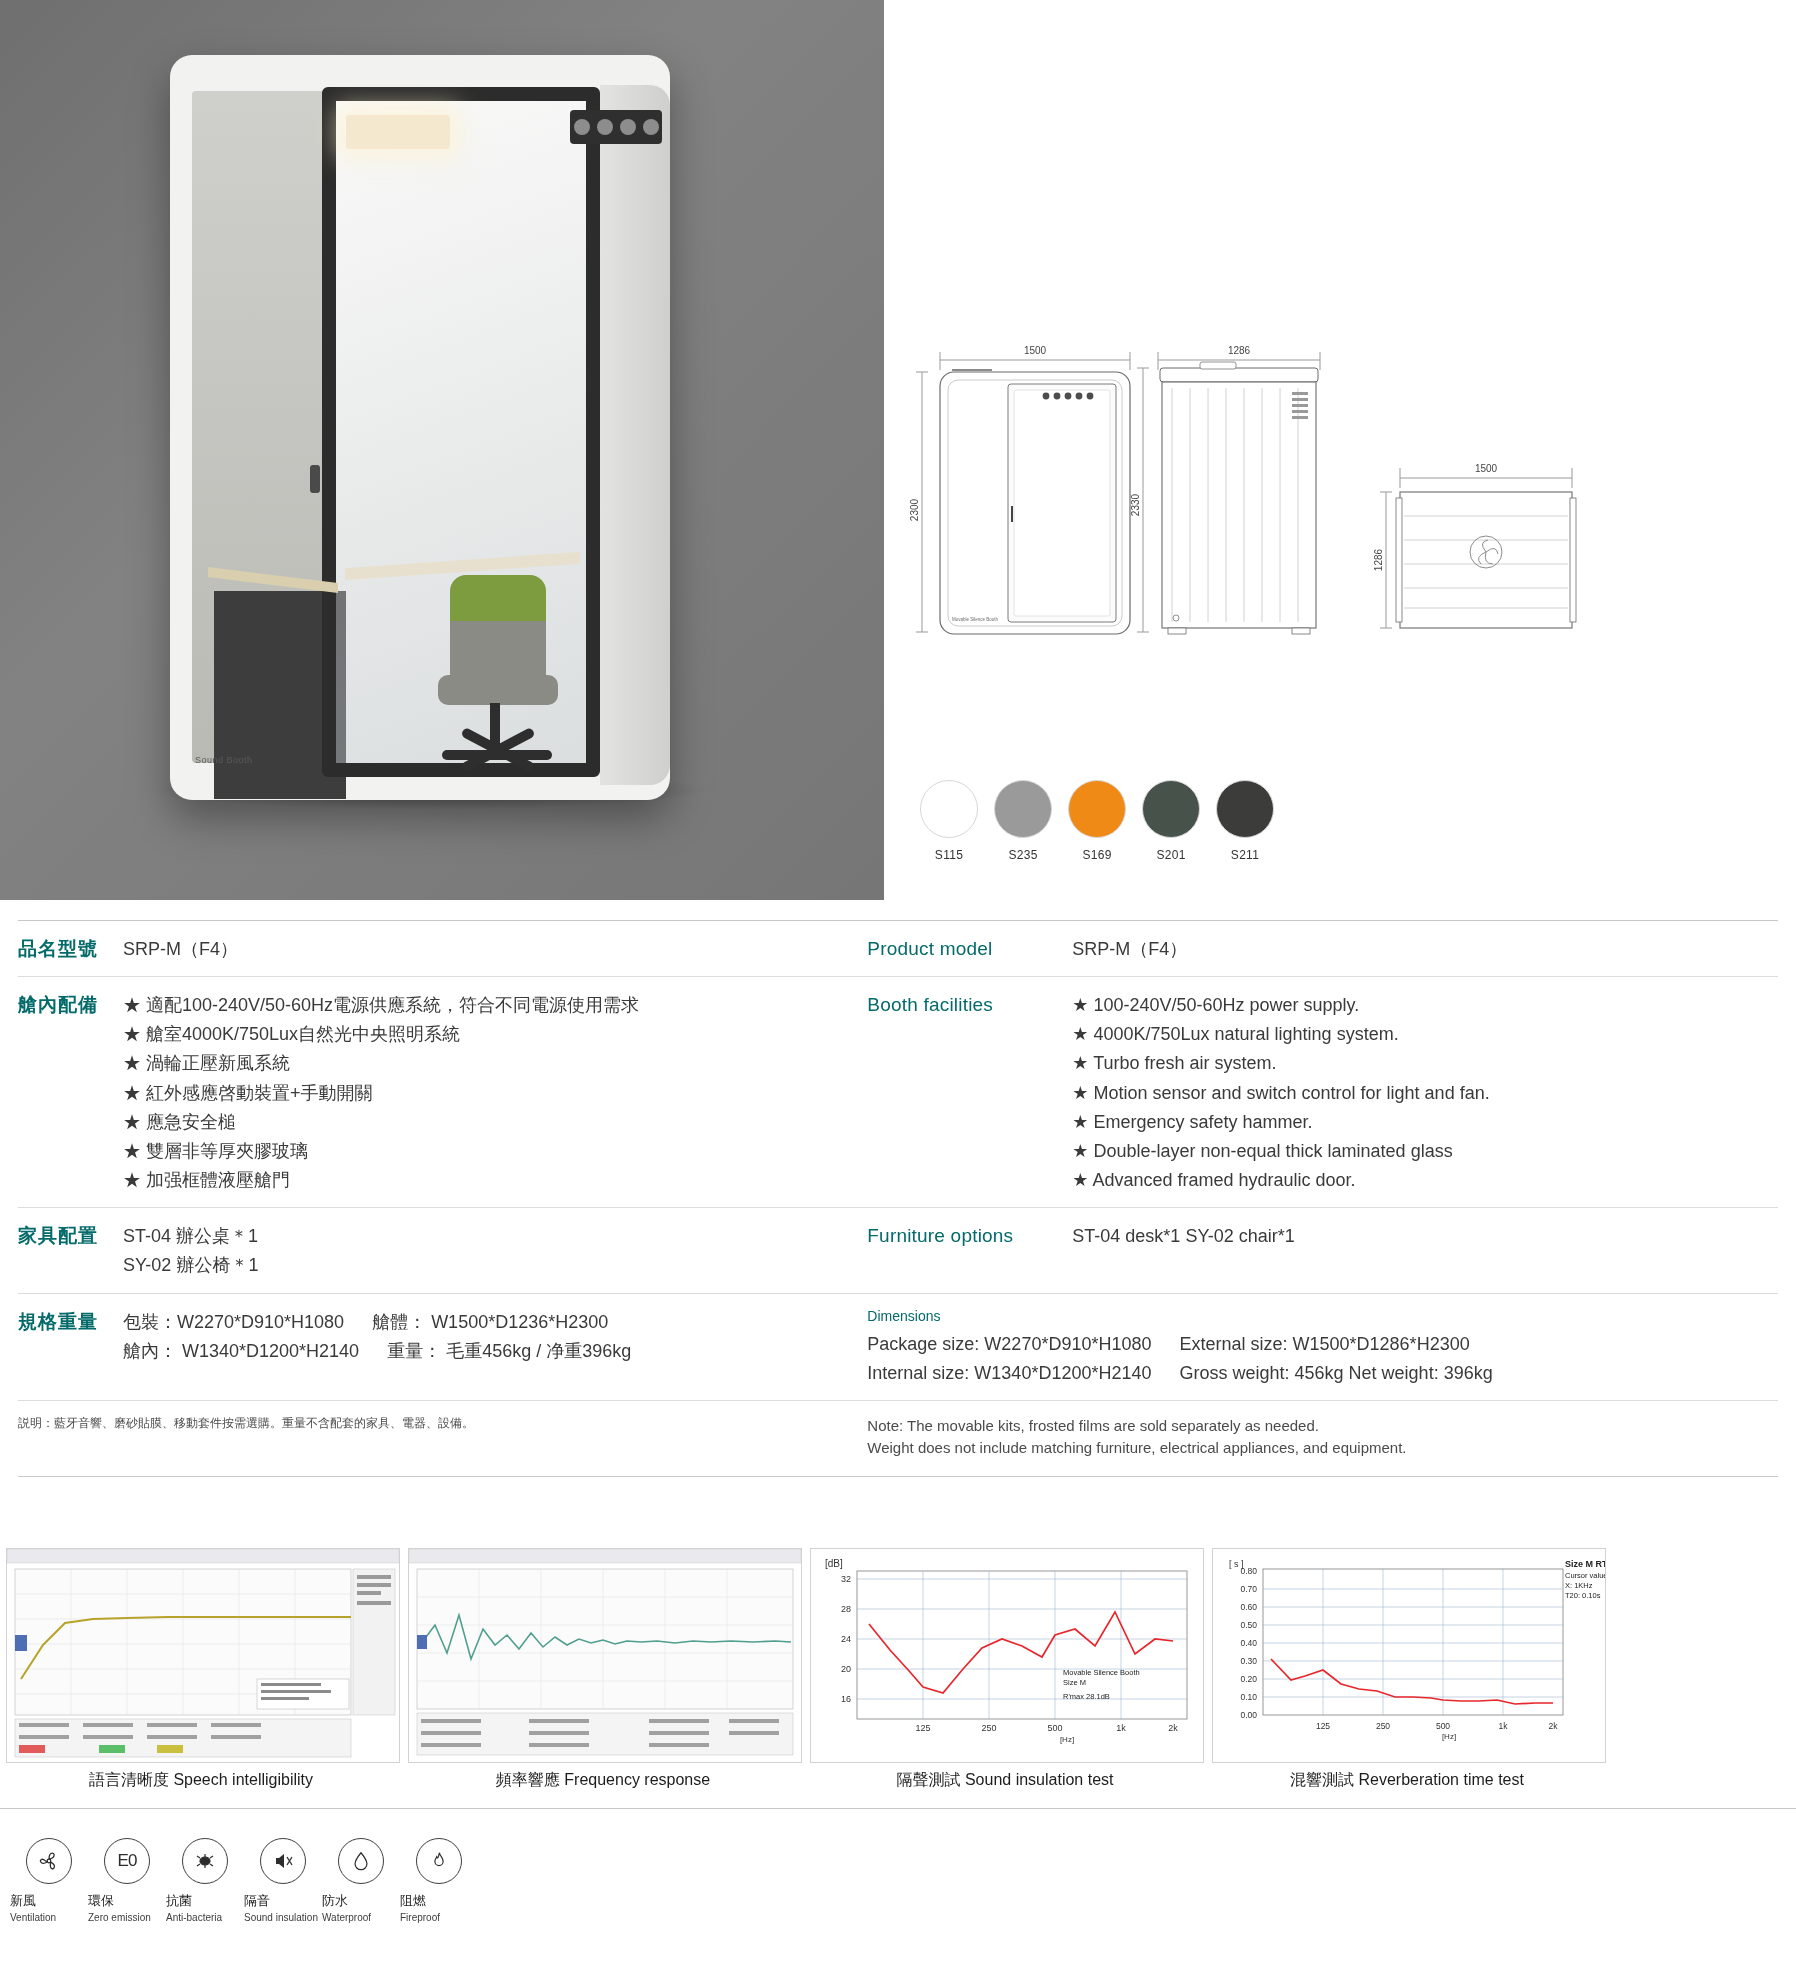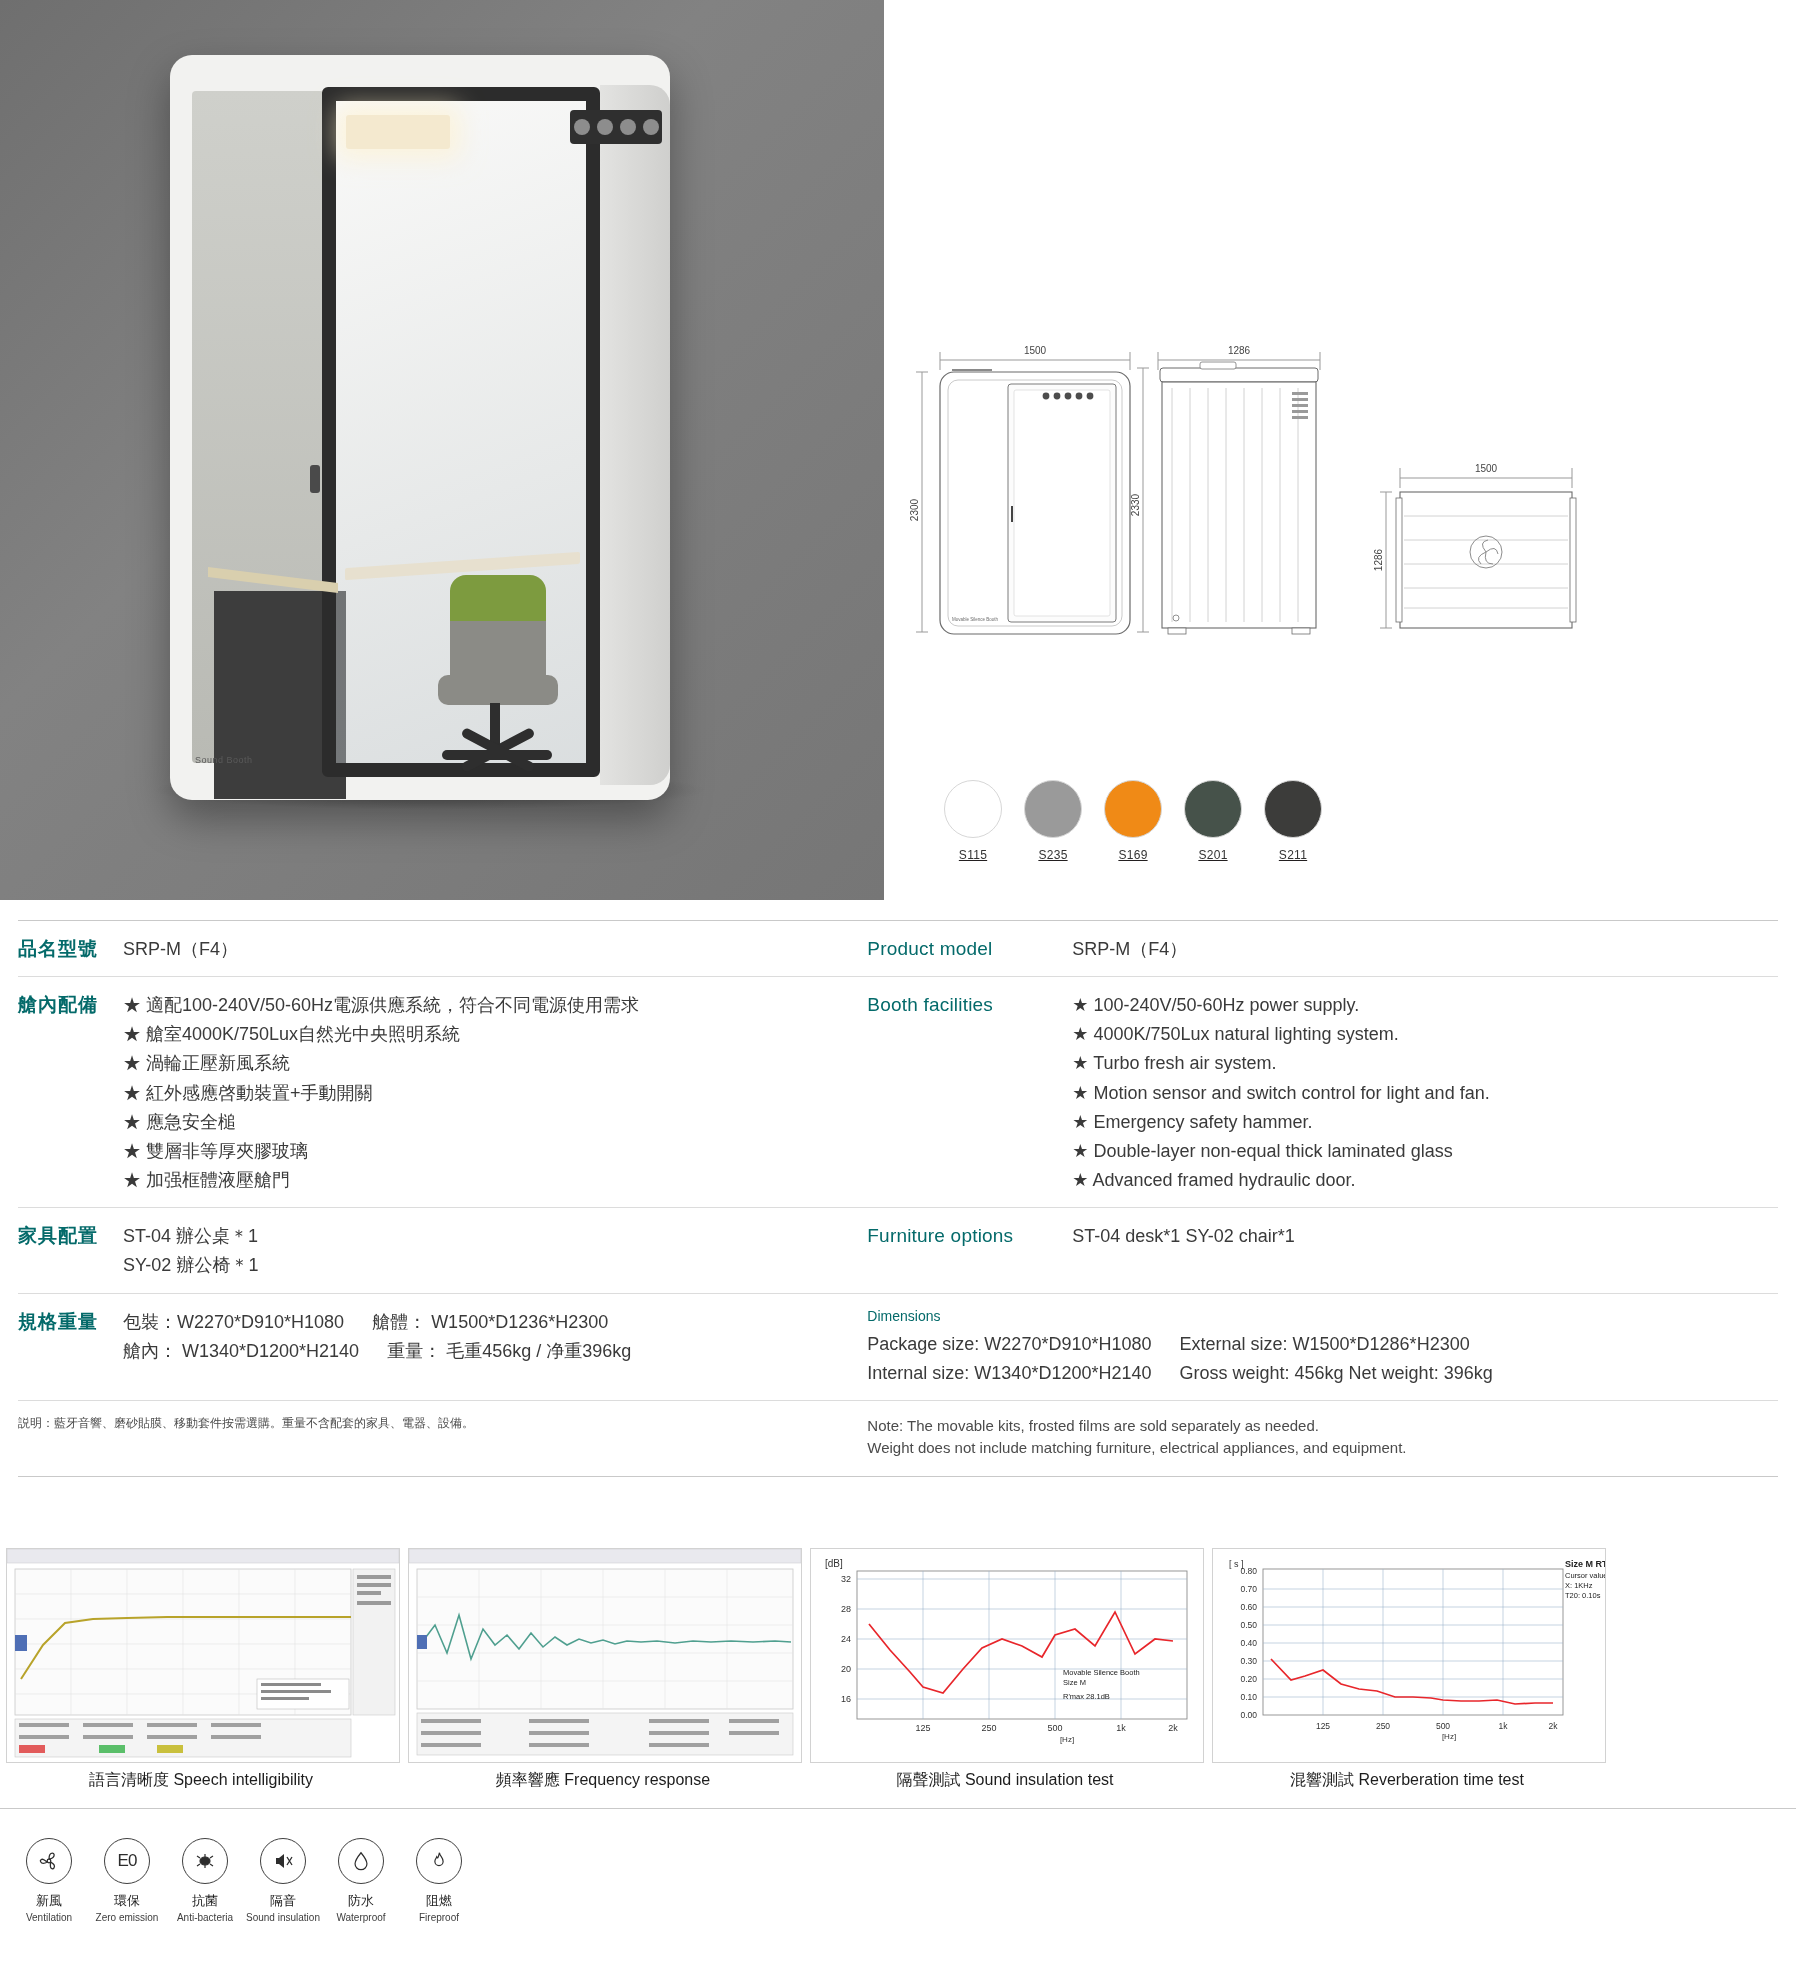--- a/index.html
+++ b/index.html
@@ -94,22 +94,22 @@
     position:absolute; left:25px; top:700px; font-size:9px; color:#5a5a5a; letter-spacing:.5px;
   }
 
   
   .drawings{
     position:absolute; left:900px; top:340px; width:860px; height:360px;
   }
 
   
   .swatches{
-    position:absolute; left:944px; top:780px;
-    display:flex; gap:22px;text-decoration:underline;
+    position:absolute; left:920px; top:780px;
+    display:flex; gap:16px;
   }
   .swatch { width:58px; text-align:center; }
   .swatch .dot{
     width:58px; height:58px; border-radius:50%; margin:0 auto 10px;
     border:1px solid #d7d7d7;
   }
   .swatch .nm{ font-size:12px; color:#333; letter-spacing:.3px;}
 
   
   .specs{
@@ -150,21 +150,21 @@
   .chart-caption-row{
     position:absolute; left:0; top:1770px; width:1796px; display:flex;
   }
   .chart-caption-row > div{ width:402px; text-align:center; font-size:16px; color:#1d1d1d;}
 
   
   .footer-line{ position:absolute; left:0; top:1808px; width:1796px; height:1px; background:#c9c9c9;}
   .icons{
     position:absolute; left:10px; top:1838px; display:flex; gap:0px;
   }
-  .icon-item{ width:78px; text-align:center; }
+  .icon-item{ width:78px; }
   .icon-circle{
     width:46px; height:46px; border-radius:50%; border:1.6px solid #3f3f3f;
     margin:0 auto 8px; display:flex; align-items:center; justify-content:center;
     font-size:17px; color:#2d2d2d;
   }
   .icon-cn{ font-size:13px; color:#1d1d1d; margin-bottom:2px;}
   .icon-en{ font-size:10px; color:#3d3d3d; white-space:nowrap;}
 
   svg { display:block; }
 </style>

